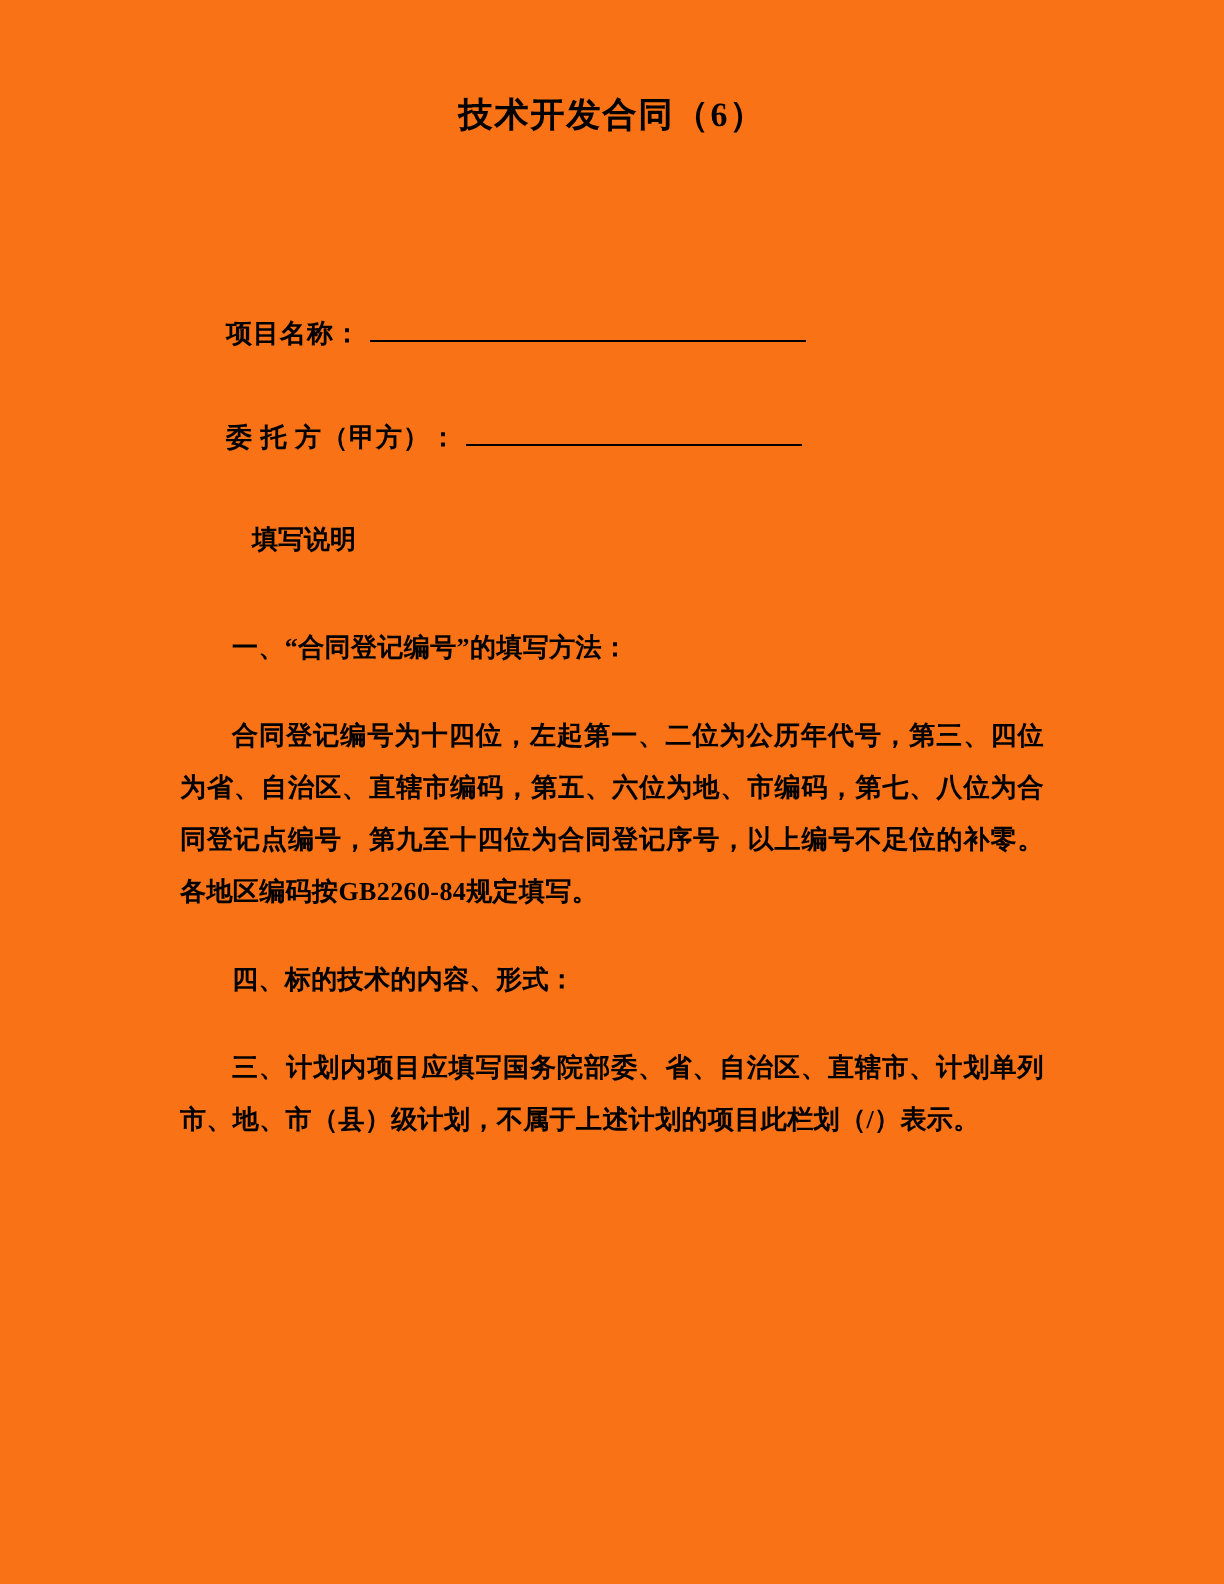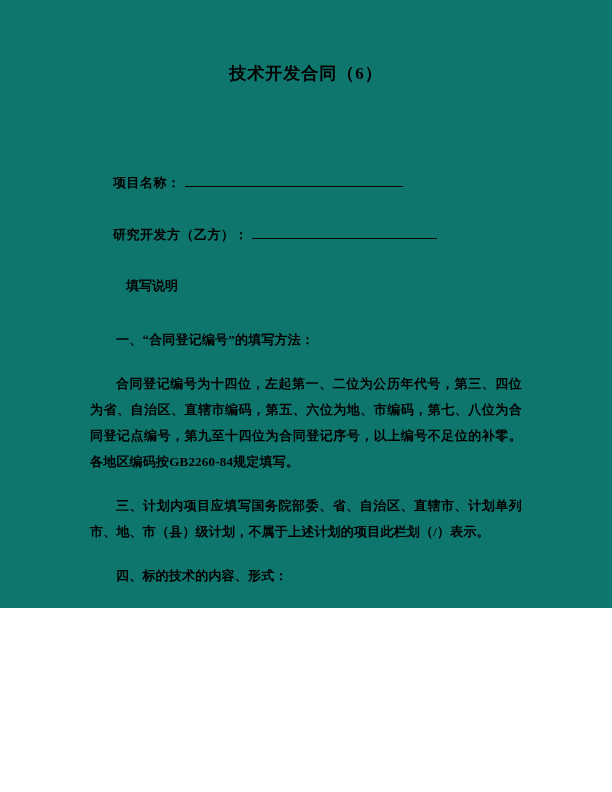--- a/index.html
+++ b/index.html
@@ -3,26 +3,26 @@
 <meta charset="utf-8">
 <style>
   html, body {
     margin: 0;
     padding: 0;
     background: #ffffff;
   }
   .page {
     position: relative;
     width: 612px;
-    height: 608px;
+    height: 792px;
     box-sizing: border-box;
-    background: #0f766e;
+    background: #f97316;
     color: #000000;
     font-family: "Liberation Serif", "DejaVu Serif", serif;
-    padding: 62px 90px 40px 90px;
+    padding: 46px 90px 40px 90px;
     overflow: hidden;
   }
   .doc-title {
     text-align: center;
     font-size: 17px;
     font-weight: 700;
     letter-spacing: 1px;
     margin: 0 0 88px 0;
   }
   .fields {
@@ -71,31 +71,31 @@
 <div class="page">
 
   <h1 class="doc-title">技术开发合同（6）</h1>
 
   <div class="fields">
 
     <div class="field-row">
       <span class="field-label">项目名称：</span><span class="blank-line blank-1"></span>
     </div>
 
+    <div class="field-row">
+      <span class="field-label">委 托 方（甲方）：</span><span class="blank-line blank-2"></span>
+    </div>
 
-    <div class="field-row">
-      <span class="field-label">研究开发方（乙方）：</span><span class="blank-line blank-3"></span>
-    </div>
 
   </div>
 
   <div class="section-heading">填写说明</div>
 
   <p class="para first">一、“合同登记编号”的填写方法：</p>
 
   <p class="para">合同登记编号为十四位，左起第一、二位为公历年代号，第三、四位为省、自治区、直辖市编码，第五、六位为地、市编码，第七、八位为合同登记点编号，第九至十四位为合同登记序号，以上编号不足位的补零。各地区编码按GB2260-84规定填写。</p>
 
 
+  <p class="para">四、标的技术的内容、形式：</p>
+
   <p class="para">三、计划内项目应填写国务院部委、省、自治区、直辖市、计划单列市、地、市（县）级计划，不属于上述计划的项目此栏划（/）表示。</p>
-
-  <p class="para">四、标的技术的内容、形式：</p>
 
 </div>
 
 </body></html>

